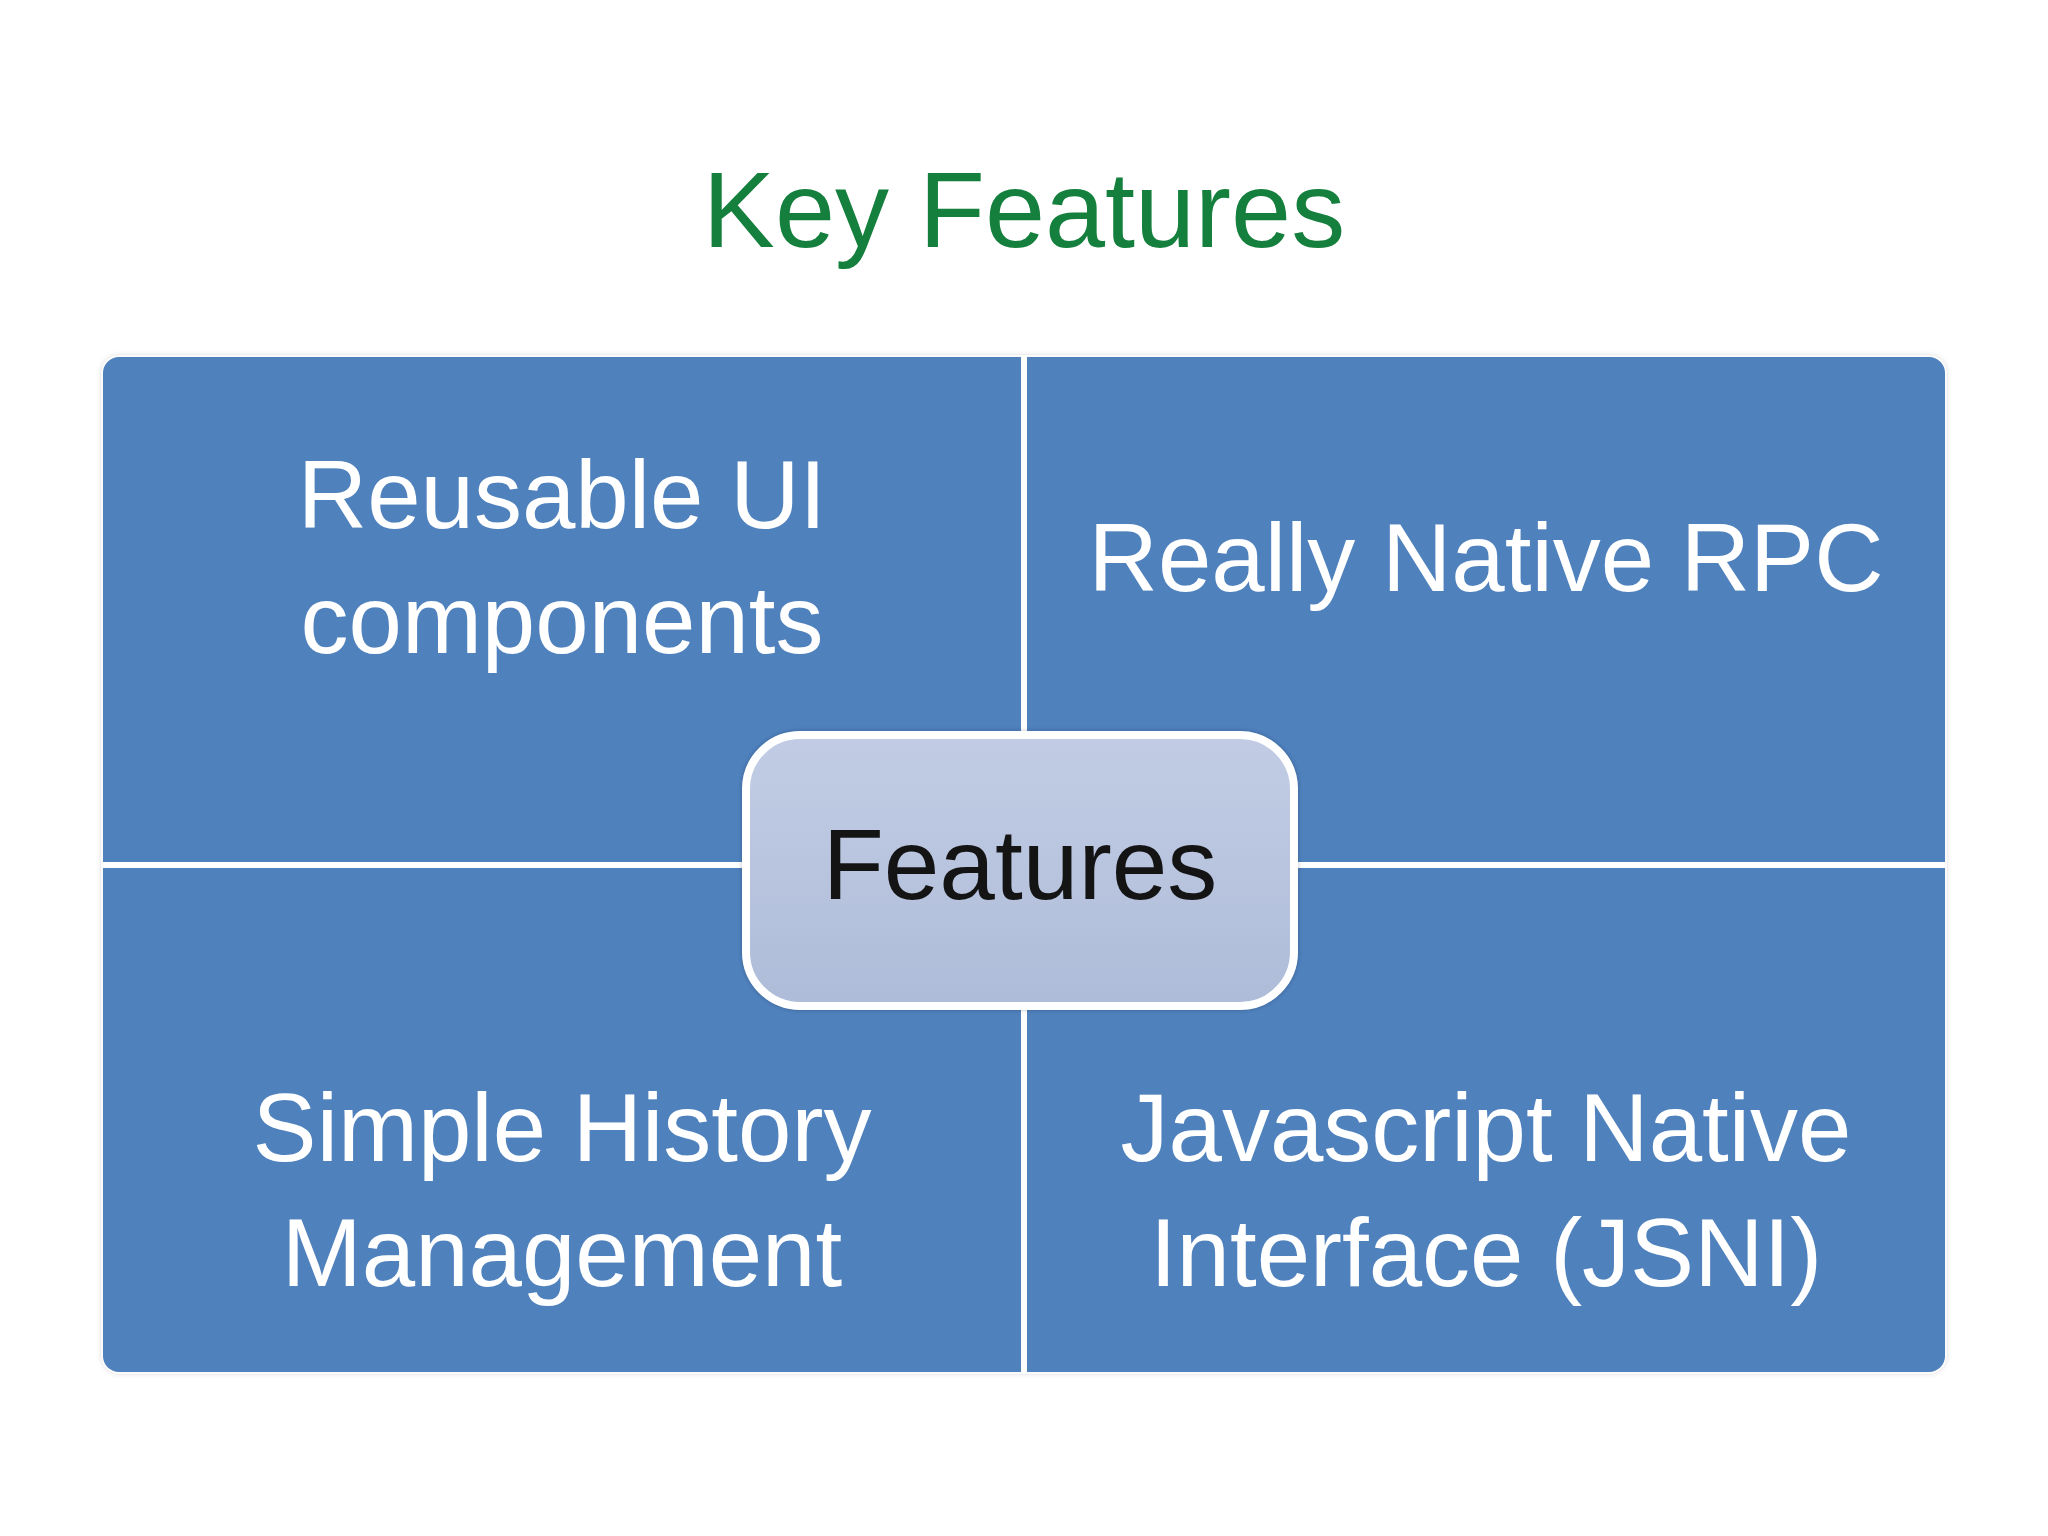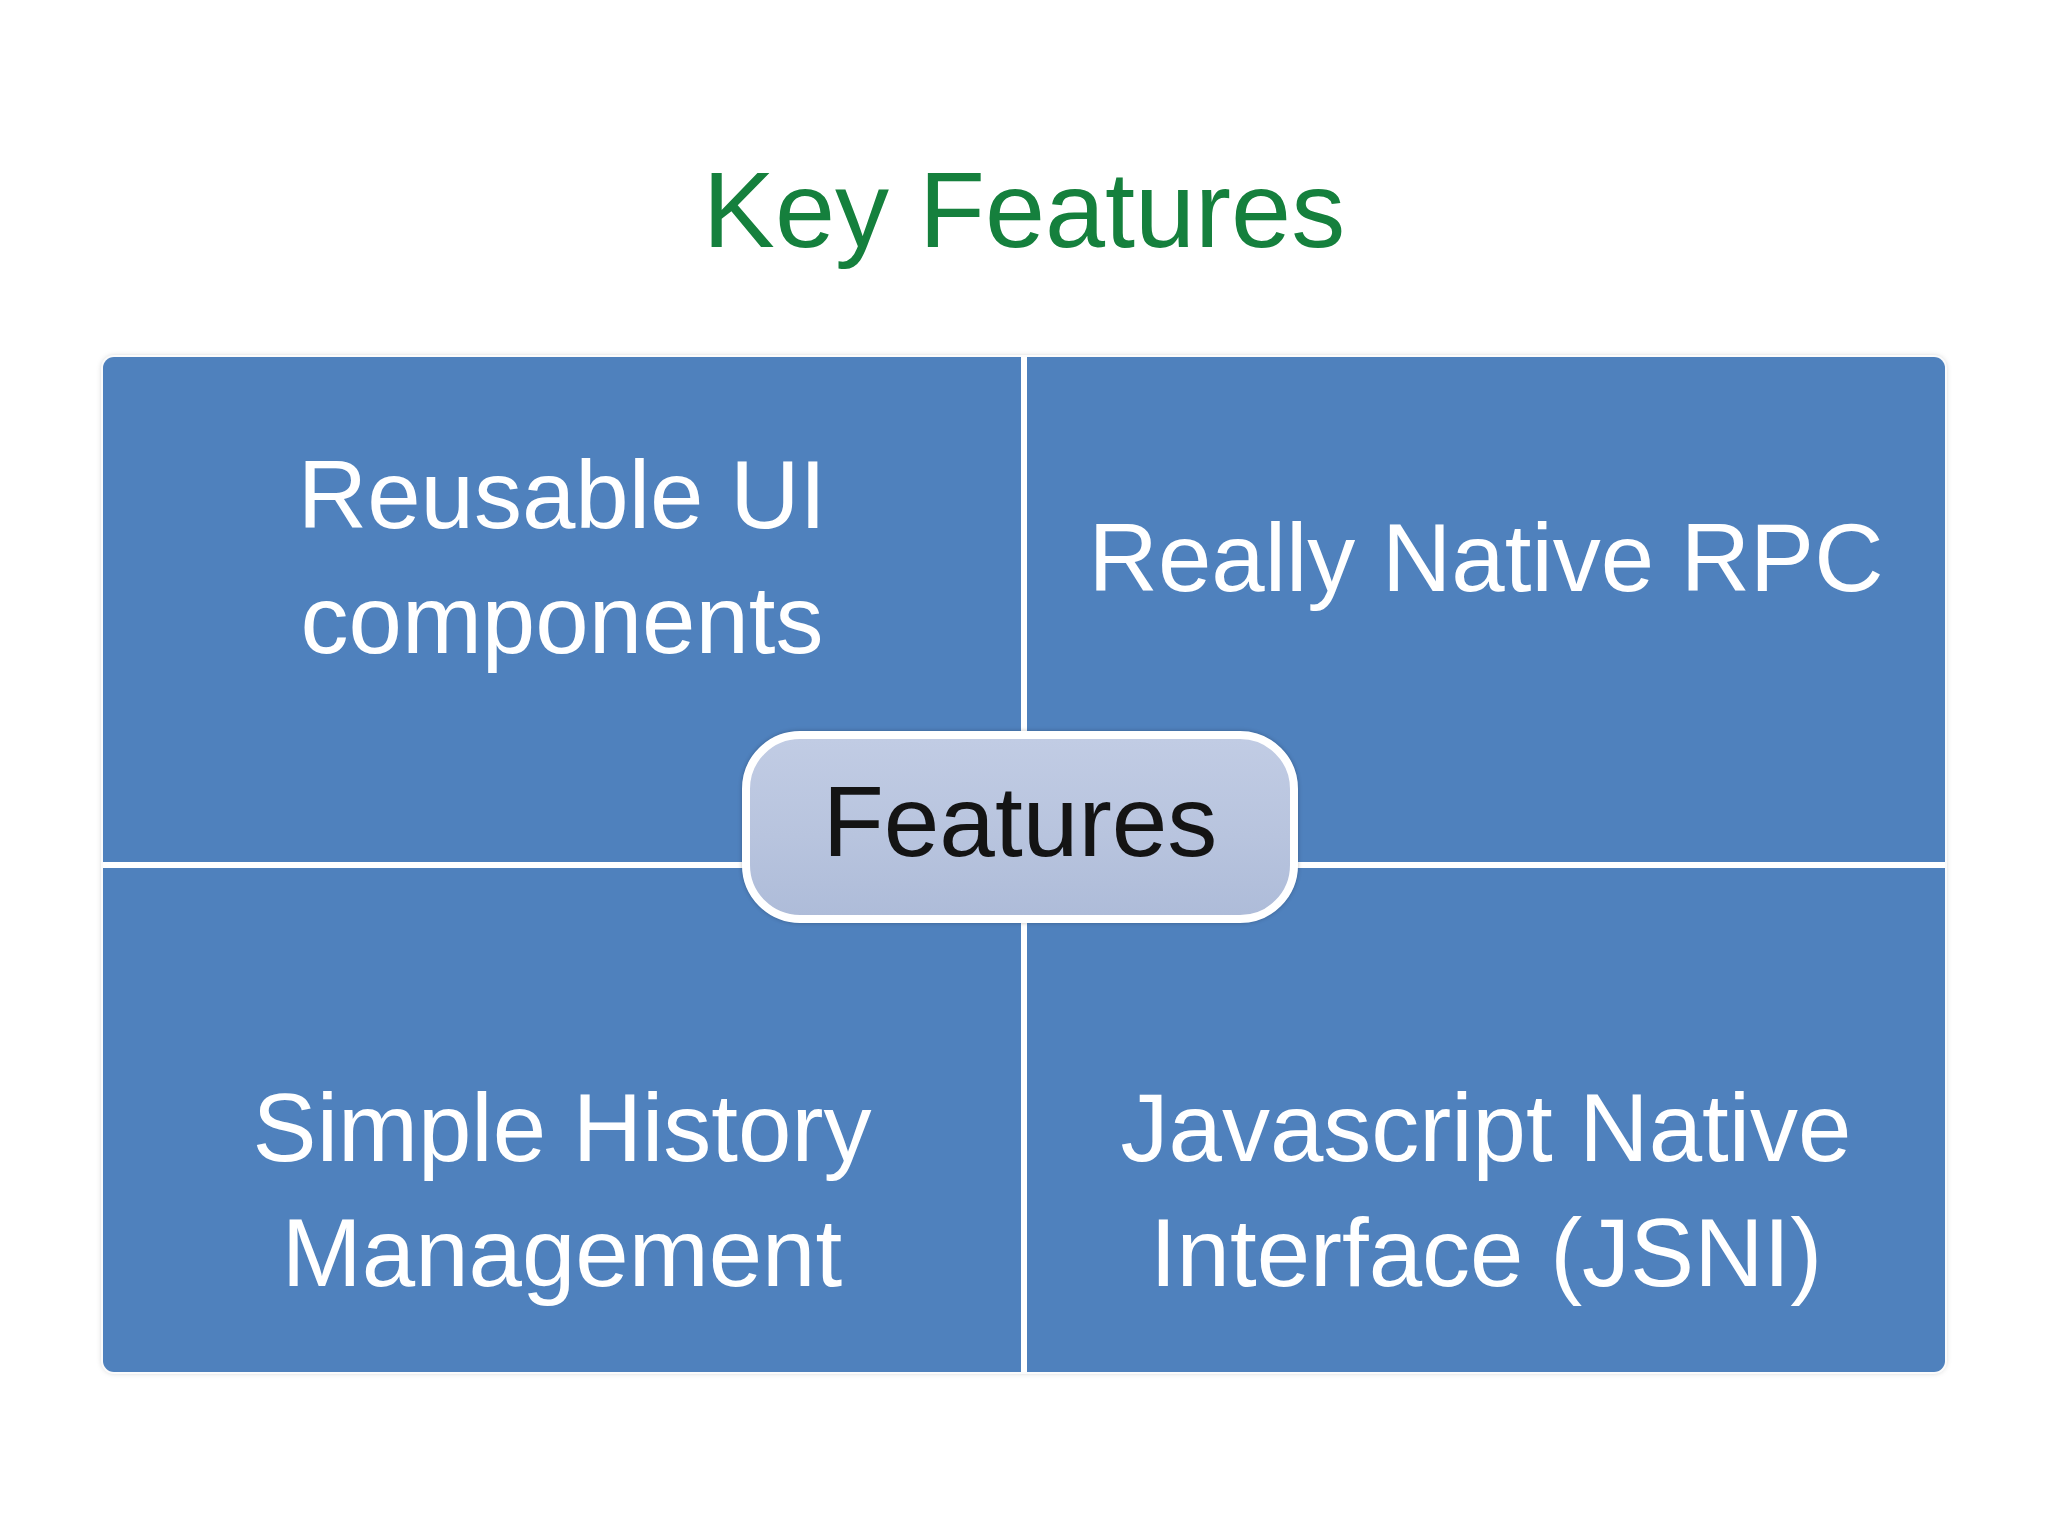--- a/index.html
+++ b/index.html
@@ -27,21 +27,21 @@
     color: #15803d;
     white-space: nowrap;
   }
 
   .diagram {
     position: absolute;
     left: 103px;
     top: 357px;
     width: 1842px;
     height: 1015px;
-    border-radius: 11px;
+    border-radius: 16px;
     background: #ffffff;
     display: grid;
     grid-template-columns: 1fr 1fr;
     grid-template-rows: 1fr 1fr;
     gap: 6px;
     overflow: hidden;
     box-shadow: 0 0 0 2px #fbfbfb, 0 0 6px rgba(0,0,0,0.28);
   }
 
   .quadrant {
@@ -59,21 +59,21 @@
     display: block;
   }
   .quadrant.top .q-label    { transform: translateY(-52px); }
   .quadrant.bottom .q-label { transform: translateY(70px); }
 
   .center-box {
     position: absolute;
     left: 639px;
     top: 374px;
     width: 556px;
-    height: 192px;
+    height: 279px;
     box-sizing: border-box;
     border: 8px solid #ffffff;
     border-radius: 58px;
     background: linear-gradient(180deg, #c1cce4 0%, #b8c4de 55%, #aebcd9 100%);
     display: flex;
     align-items: center;
     justify-content: center;
     box-shadow: 0 0 4px rgba(0,0,0,0.25);
   }
   .center-box .c-label {

